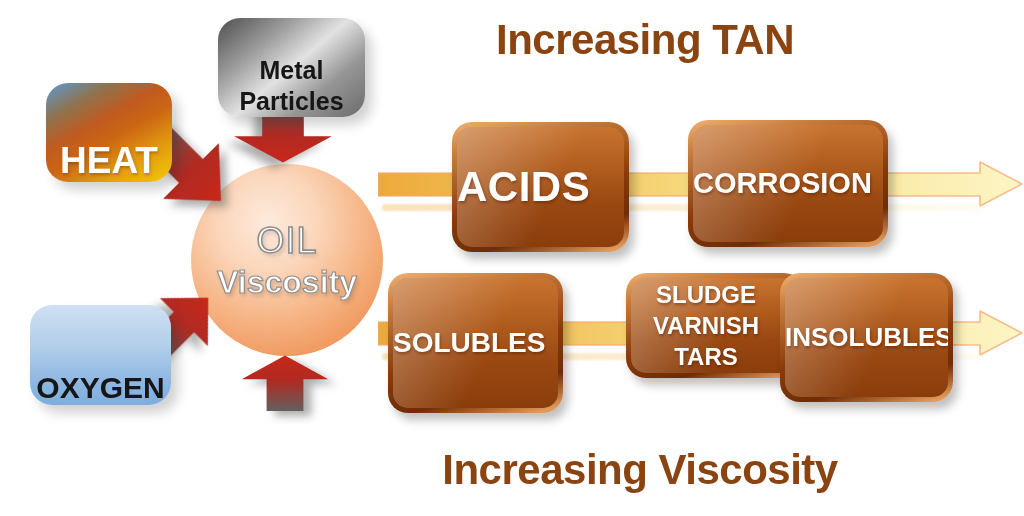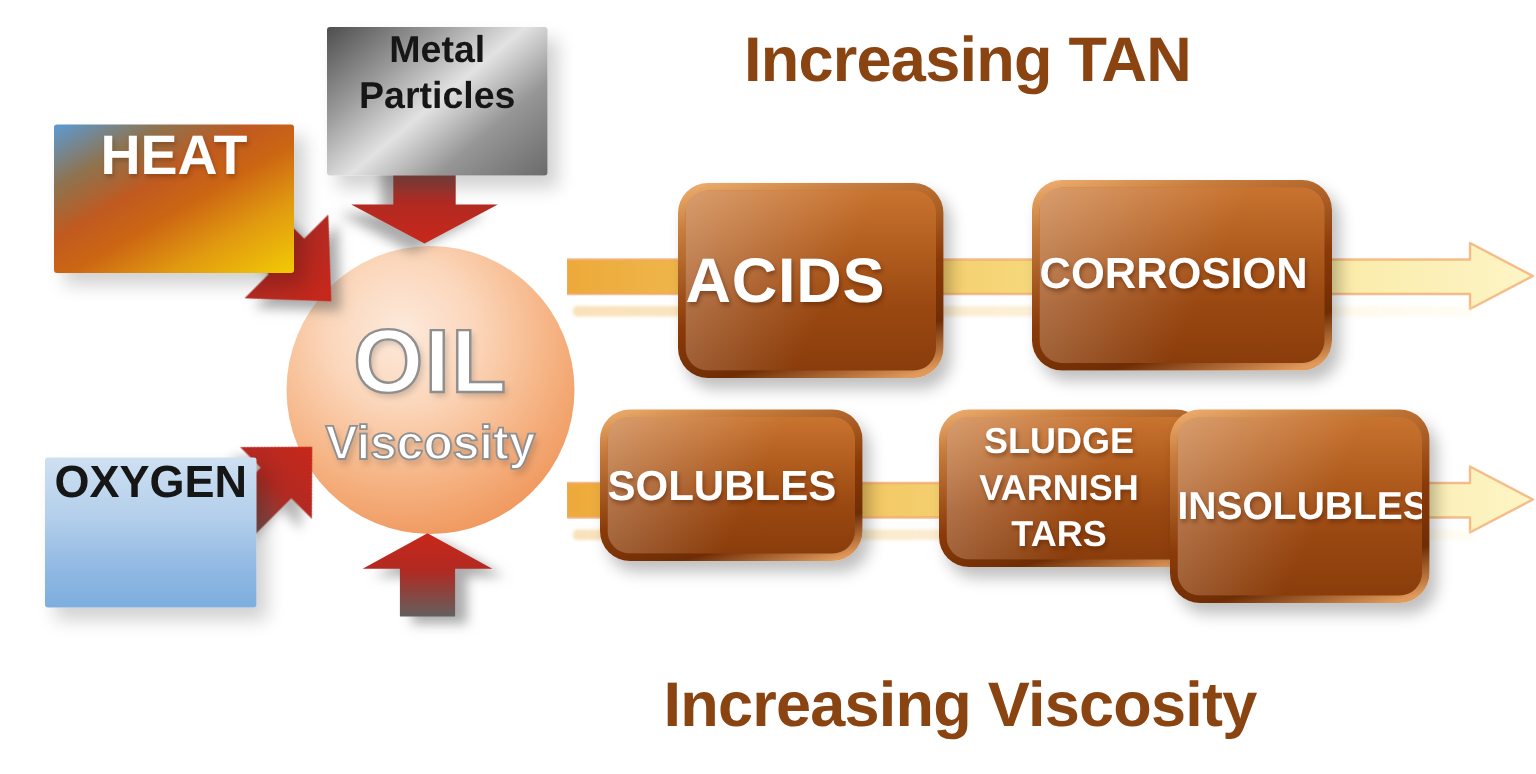--- a/index.html
+++ b/index.html
@@ -11,26 +11,26 @@
   
   .headline {
     position:absolute; text-align:center; font-weight:bold;
     color:#8a4412; letter-spacing:-0.5px; z-index:1;
   }
   #tan-title { left:420px; top:14px; width:450px; font-size:42px; line-height:52px; }
   #viscosity-title { left:408px; top:444px; width:464px; font-size:42px; line-height:52px; }
 
   
   .bubble {
-    position:absolute; border-radius:2px; display:flex; align-items:flex-start;
+    position:absolute; border-radius:22px; display:flex; align-items:flex-end;
     justify-content:center; font-weight:bold; text-align:center; z-index:4;
     box-shadow:7px 8px 12px rgba(0,0,0,0.18);
   }
   #heat-box {
-    left:36px; top:83px; width:160px; height:99px; color:#fff; font-size:37px;
+    left:46px; top:83px; width:126px; height:99px; color:#fff; font-size:37px;
     background:linear-gradient(150deg,#5b9bd5 0%,#8e734f 22%,#c05a20 40%,#cc6613 55%,#e19a10 75%,#f2cb05 100%);
     text-shadow:1px 2px 3px rgba(90,40,0,0.35);
   }
   #metal-box {
     left:218px; top:18px; width:147px; height:99px; color:#161616; font-size:25px;
     line-height:1.25;
     background:linear-gradient(140deg,#4e4e4e 0%,#9b9b9b 28%,#e2e2e2 50%,#969696 72%,#6b6b6b 100%);
   }
   #oxygen-box {
     left:30px; top:305px; width:141px; height:100px; color:#161616; font-size:30px;
@@ -44,21 +44,21 @@
   #metal-box .wrap-label { width:120px; }
 
   
   #oil-circle {
     position:absolute; left:191px; top:164px; width:192px; height:192px;
     border-radius:50%; z-index:2;
     background:radial-gradient(circle at 40% 30%, #fdeadc 0%, #fbd6ba 28%, #f6b586 55%, #f09a60 78%, #ec8c4e 100%);
     display:flex; flex-direction:column; align-items:center; justify-content:center;
   }
   #oil-line1 {
-    font-size:60px; font-weight:bold; color:#fff; letter-spacing:1px;
+    font-size:36px; font-weight:normal; color:#fff; letter-spacing:1px;
     -webkit-text-stroke:1.6px #8f8f8f; text-shadow:2px 3px 4px rgba(0,0,0,0.18);
   }
   #oil-line2 {
     font-size:32px; font-weight:bold; color:#fff; margin-top:2px;
     -webkit-text-stroke:1.2px #8f8f8f; text-shadow:2px 3px 4px rgba(0,0,0,0.18);
   }
 
   
   .red-arrow { position:absolute; z-index:3; }
   #metal-arrow  { left:231px; top:100px; transform:rotate(180deg); filter:drop-shadow(8px -6px 4px rgba(90,90,90,0.5)); }
@@ -93,21 +93,21 @@
   .copper-face::before {
     content:''; position:absolute; inset:0;
     background:linear-gradient(115deg, rgba(255,255,255,0.30) 0%, rgba(255,255,255,0.10) 38%, rgba(255,255,255,0) 58%);
   }
   .copper-face span {
     position:relative; color:#fff; font-weight:bold;
     text-shadow:1px 2px 3px rgba(70,25,0,0.45);
   }
   #acids-box      { left:452px; top:122px; width:177px; height:130px; }
   #corrosion-box  { left:688px; top:120px; width:200px; height:127px; }
-  #solubles-box   { left:400px; top:273px; width:175px; height:101px; }
+  #solubles-box   { left:388px; top:273px; width:175px; height:140px; }
   #sludge-box     { left:587px; top:273px; width:178px; height:105px;margin-left:39px; }
   #insolubles-box { left:780px; top:273px; width:173px; height:129px; }
   #acids-box span      { font-size:42px; letter-spacing:0.5px; }
   #corrosion-box span  { font-size:29px; }
   #solubles-box span   { font-size:28px; }
   #sludge-box span     { font-size:24px; line-height:1.3; display:inline-block; width:150px; }
   #insolubles-box span { font-size:26px; }
 </style>
 </head>
 <body>

